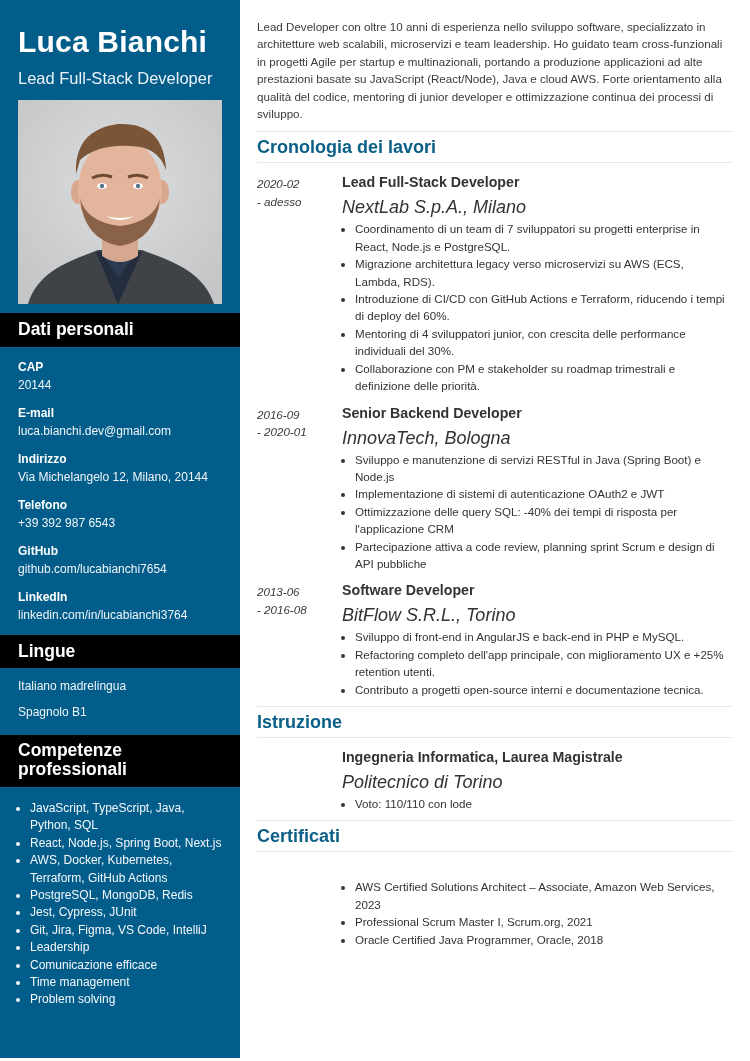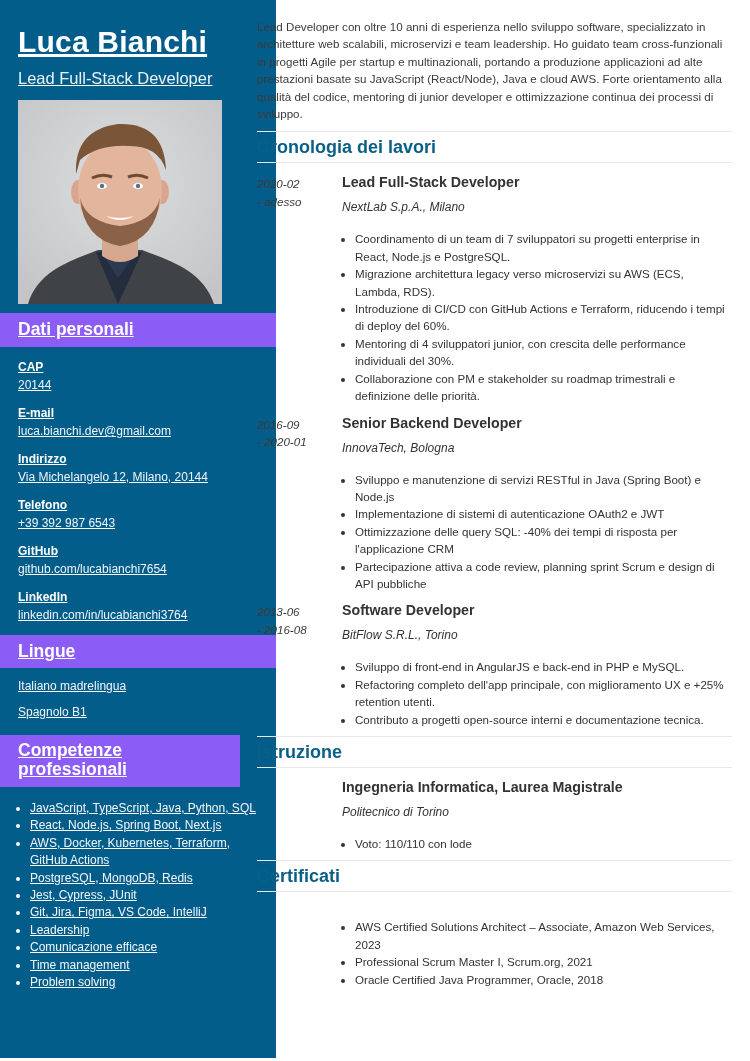--- a/index.html
+++ b/index.html
@@ -1,33 +1,33 @@
 <!DOCTYPE html>
 <html><head>
 <meta charset="utf-8">
 <style>
   * { box-sizing: border-box; margin: 0; padding: 0; }
   html, body { width: 750px; height: 1061px; background: #ffffff; overflow: hidden; }
   body { font-family: "Liberation Sans", sans-serif; color: #333333; position: relative; }
 
   .sidebar {
-    position: absolute; left: 0; top: 0; width: 276px; height: 1058px;
-    background: #035d8a; color: #ffffff; text-decoration: underline;
+    position: absolute; left: 0; top: 0; width: 240px; height: 1058px;
+    background: #035d8a; color: #ffffff;
   }
   .name { font-size: 30px; font-weight: bold; padding: 25px 18px 0 18px; line-height: 34px; letter-spacing: 0.2px; }
   .headline { font-size: 16.5px; padding: 9px 18px 0 18px; line-height: 20px; color: #eaf3f8; }
   .photo {
     margin: 12px 0 0 18px; width: 204px; height: 204px;
     background: linear-gradient(180deg, #d7d8da 0%, #c9cacc 100%);
     position: relative; overflow: hidden;
   }
   .photo svg { position: absolute; left: 0; top: 0; width: 204px; height: 204px; }
 
   .side-head {
-    background: #8b5cf6; margin-top: 9px; padding: 7px 18px 7px 18px;
+    background: #000000; margin-top: 9px; padding: 7px 18px 7px 18px;
     font-size: 17.5px; font-weight: bold; line-height: 19px;
   }
   .side-head.first { margin-top: 9px; padding-top: 7px; padding-bottom: 8px; }
 
   .pd { padding: 12px 18px 0 18px; }
   .pd-item { margin-bottom: 11px; }
   .pd-label { font-size: 12px; font-weight: bold; line-height: 17px; }
   .pd-value { font-size: 12px; line-height: 18px; color: #f0f6fa; }
 
   .lang { padding: 10px 18px 5px 18px; }
@@ -39,22 +39,22 @@
   .main { position: absolute; left: 257px; top: 0; width: 475px; }
   .summary { font-size: 11.6px; line-height: 17.4px; color: #3a3a3a; padding-top: 18px; }
   .sec-title {
     margin-top: 9px; border-top: 1px solid #e6e8ea; border-bottom: 1px solid #e6e8ea;
     padding: 5px 0 5px 0; font-size: 18px; font-weight: bold; color: #0a5f86; line-height: 20px;
   }
   .entry { display: flex; padding-top: 10px; }
   .date { width: 85px; font-size: 11.6px; line-height: 17.4px; color: #3a3a3a; padding-top: 2px; font-style: italic; }
   .entry-body { flex: 1; }
   .role { font-size: 14.2px; font-weight: bold; color: #333333; line-height: 18px; }
-  .org { font-size: 12px; font-style: italic; color: #333333; line-height: 18px; margin-top: 7px; }
-  .bullets { margin-top: 14px; padding-left: 13px; list-style: disc; }
+  .org { font-size: 18px; font-style: italic; color: #333333; line-height: 18px; margin-top: 7px; }
+  .bullets { margin-top: 4px; padding-left: 13px; list-style: disc; }
   .bullets li { font-size: 11.6px; line-height: 17.4px; color: #333333; }
 </style>
 </head>
 <body>
 
 <aside class="sidebar">
   <div class="name">Luca Bianchi</div>
   <div class="headline">Lead Full-Stack Developer</div>
   <div class="photo">
     <svg viewBox="0 0 204 204">

